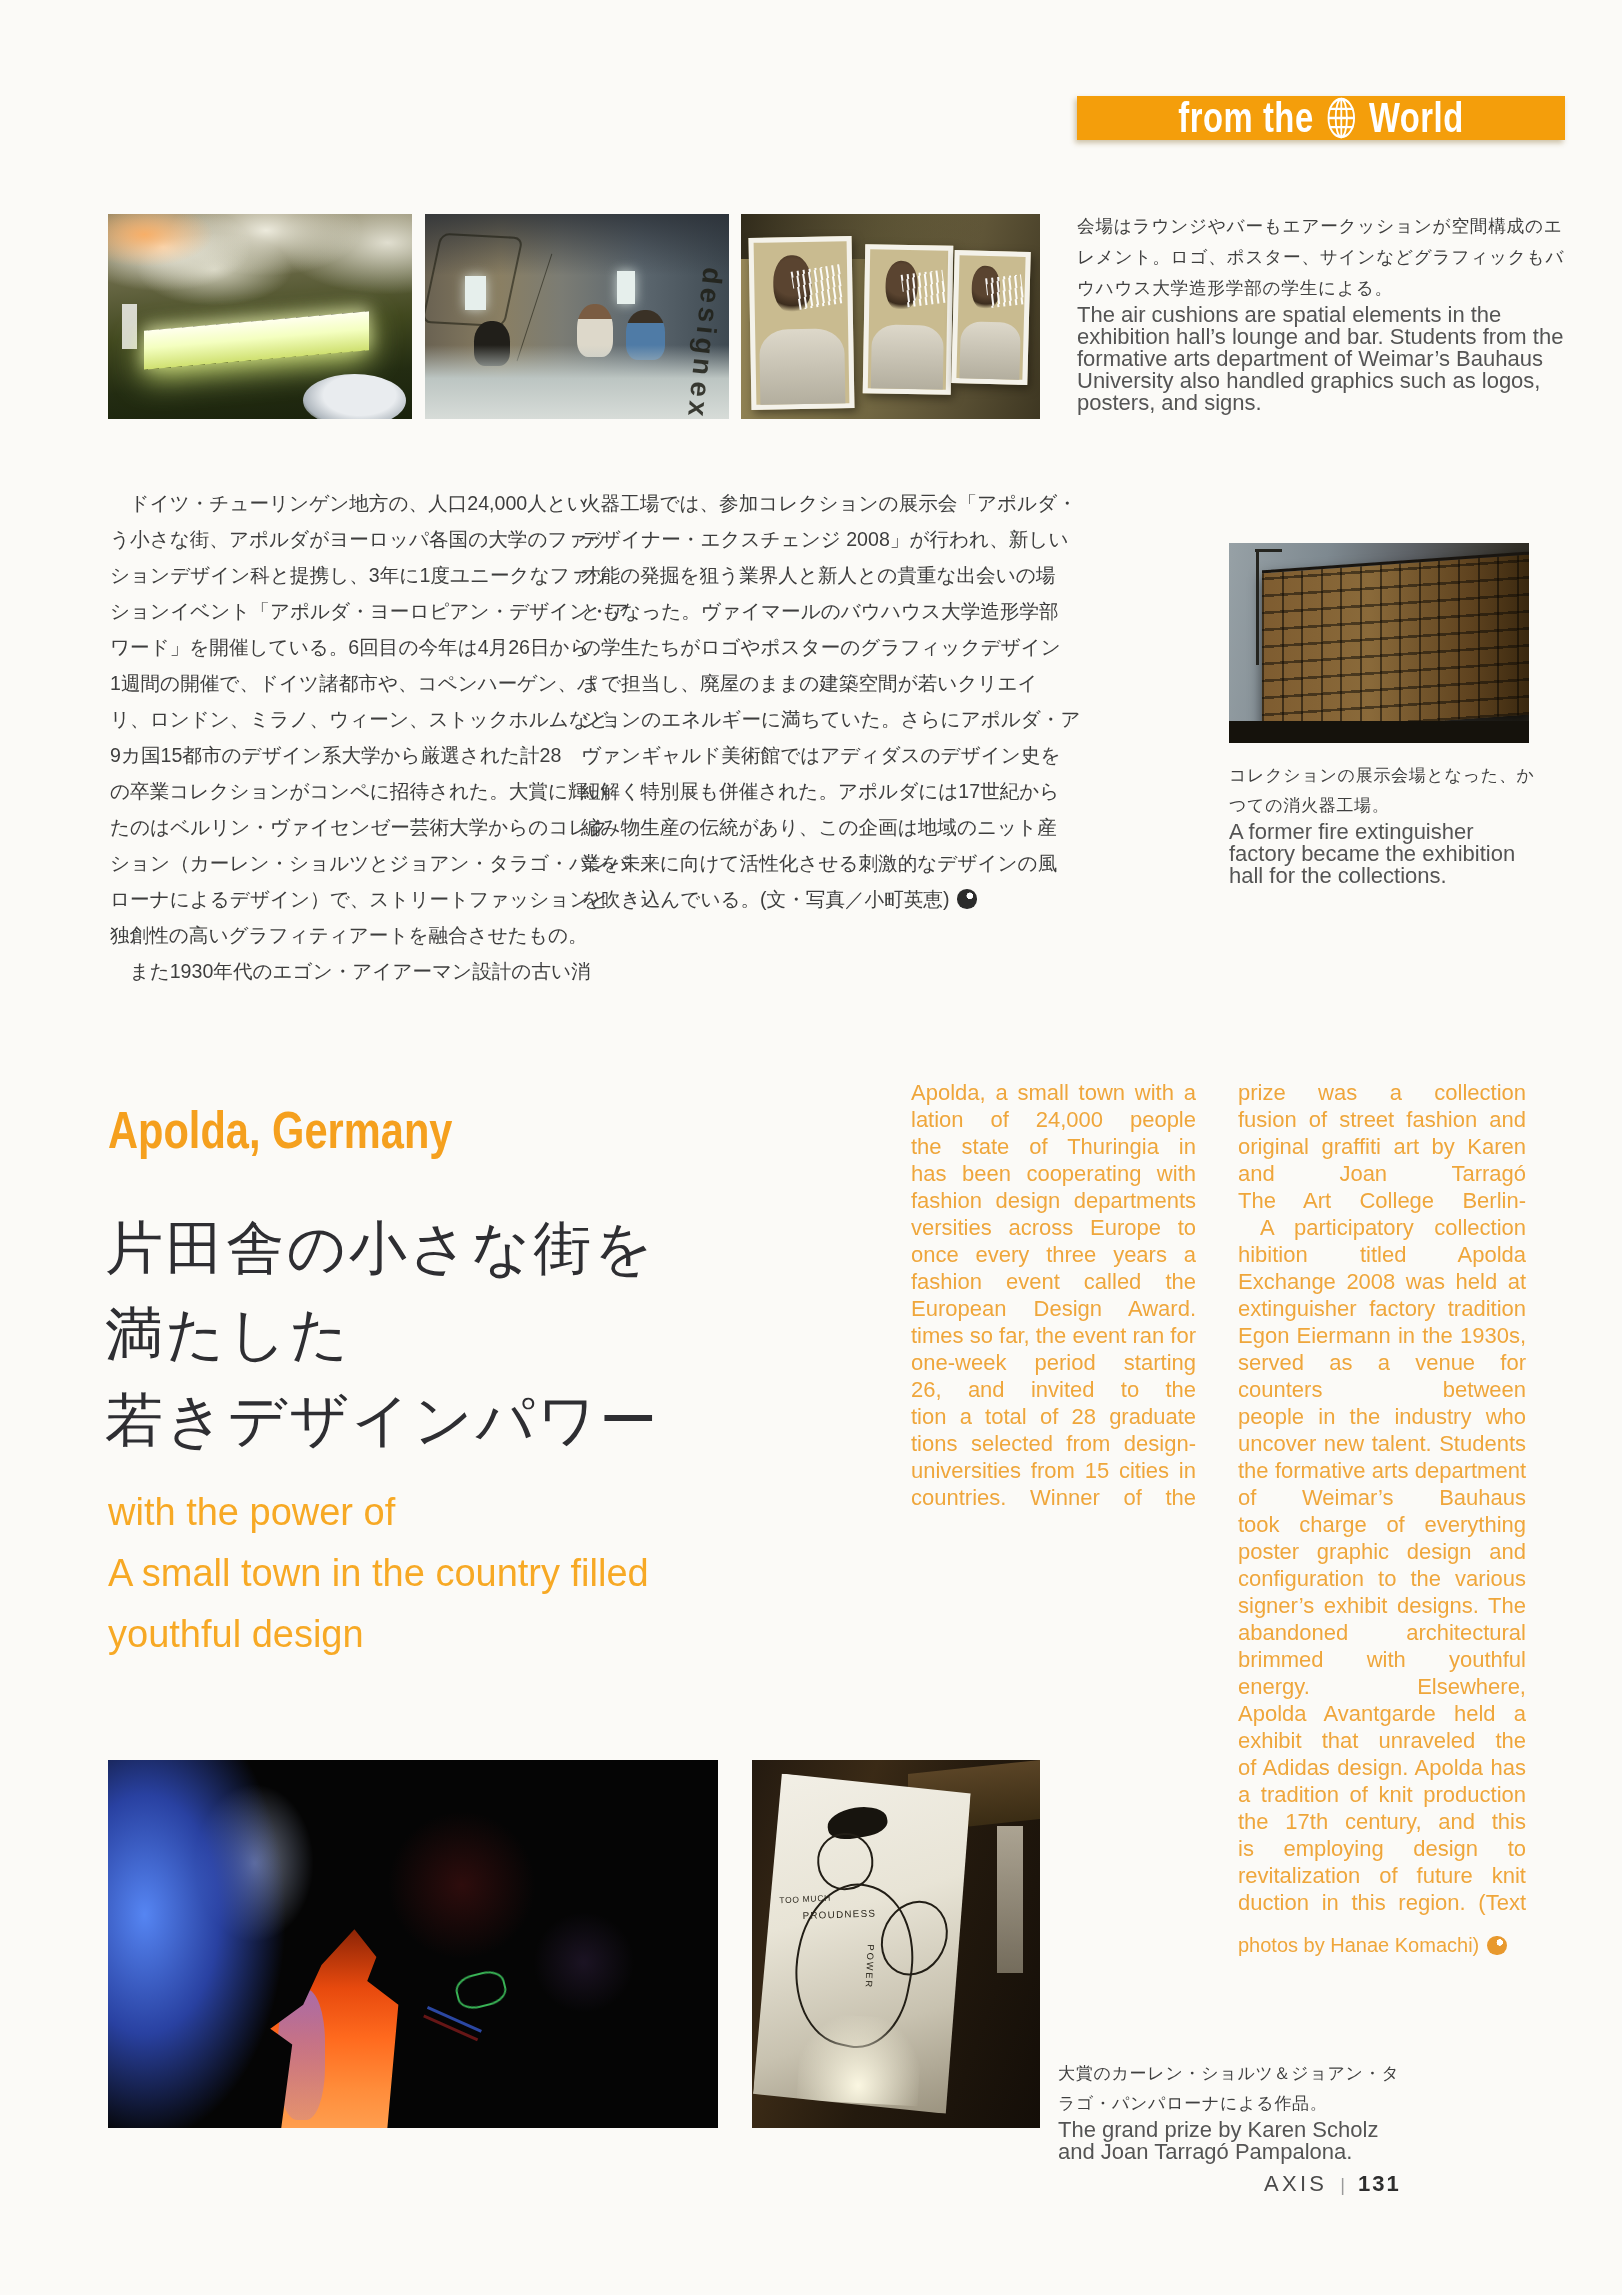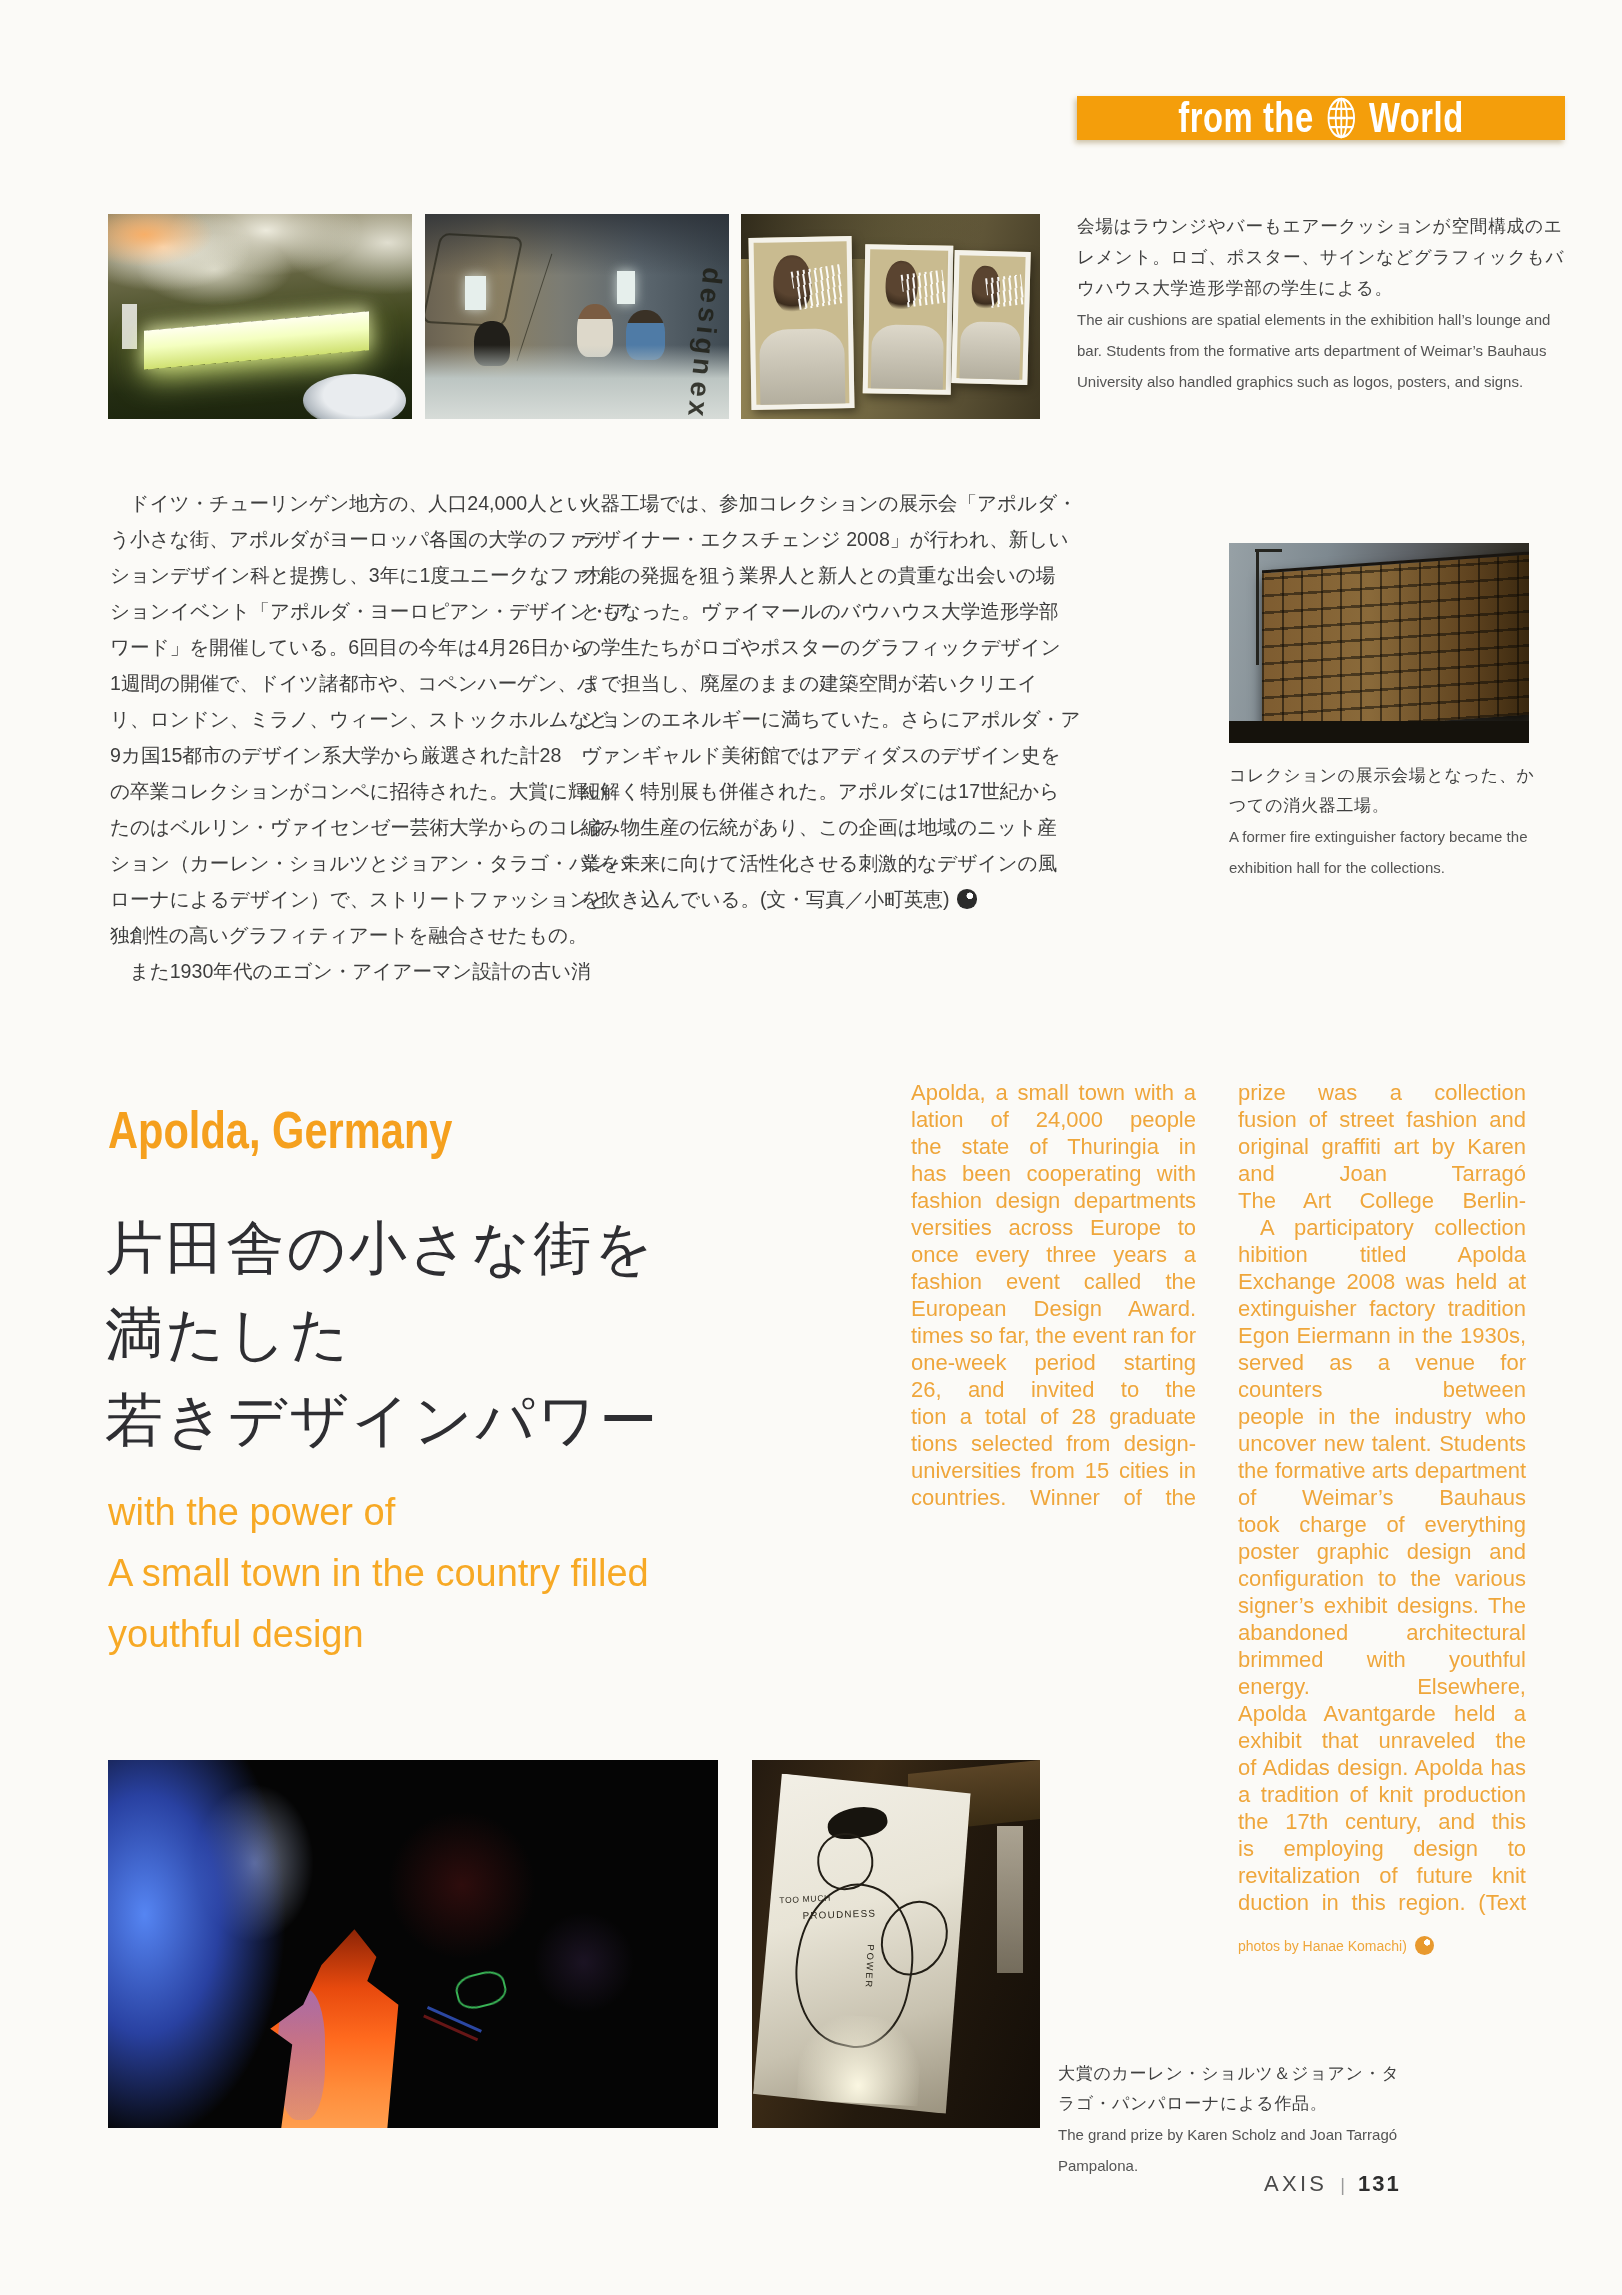--- a/index.html
+++ b/index.html
@@ -18,21 +18,21 @@
   .banner-inner{
     display:flex; align-items:center; gap:14.4px;
     transform:scaleX(.78);
     color:#ffffff; font-weight:bold; font-size:42px; letter-spacing:0.7px;
     white-space:nowrap;
   }
   .globe{width:42px; height:42px; flex:0 0 auto;}
   
   .caption{position:absolute;}
   .cap-jp{font-size:17.7px; line-height:31px; color:#3f3f3f; letter-spacing:0.7px;}
-  .cap-en{font-size:15px; line-height:31px; color:#545454;}
+  .cap-en{font-size:22px; line-height:22px; color:#545454;}
   
   .photo{position:absolute; overflow:hidden; background:#222;}
   .photo1{
     left:108px; top:214px; width:304px; height:205px;
     background:
       radial-gradient(ellipse 98px 46px at 12% 10%, rgba(255,170,90,.85), rgba(255,170,90,0) 70%),
       radial-gradient(ellipse 124px 62px at 18% 16%, rgba(252,250,240,.95), rgba(252,250,240,0) 72%),
       radial-gradient(ellipse 137px 65px at 52% 8%, rgba(246,244,232,.92), rgba(246,244,232,0) 70%),
       radial-gradient(ellipse 150px 72px at 92% 14%, rgba(240,238,226,.88), rgba(240,238,226,0) 72%),
       radial-gradient(ellipse 111px 52px at 35% 27%, rgba(236,234,218,.8), rgba(236,234,218,0) 70%),
@@ -179,21 +179,21 @@
     transform:scaleX(.8); transform-origin:left center; white-space:nowrap;
   }
   .title-block{position:absolute; left:105px; top:1205px;}
   .title-line{font-size:58px; line-height:86px; color:#2e2e32; font-weight:300; letter-spacing:2.6px; white-space:nowrap;}
   .subtitle-block{position:absolute; left:108px; top:1482px;}
   .sub-line{font-size:38px; line-height:61px; color:#f7a925; white-space:nowrap;}
   
   .en-col{position:absolute; width:285px;}
   .en-line{height:27px; line-height:27px; font-size:22px; color:#efa63b; text-align:justify; text-align-last:justify; overflow:hidden;}
   .en-last{display:flex; align-items:center; height:27px;}
-  .en-last > span{font-size:14px; color:#efa63b;margin-top:32px;}
+  .en-last > span{font-size:20px; color:#efa63b;margin-top:32px;}
   
   .axis-mark{
     display:inline-block; width:19.6px; height:19.6px; border-radius:50%;
     margin-left:7.9px; flex:0 0 auto;
     background:radial-gradient(circle at 64% 34%, #ffffff 0 17%, rgba(255,255,255,0) 19%), #2b2b2b;
   }
   .axis-mark.orange{background:radial-gradient(circle at 64% 34%, #ffffff 0 17%, rgba(255,255,255,0) 19%), #e8992e;}
   
   .footer{position:absolute; left:1264px; top:2171px; display:flex; align-items:baseline; gap:13px; font-size:22px;}
   .footer .mag{letter-spacing:3.3px; color:#4a4a4a;}

